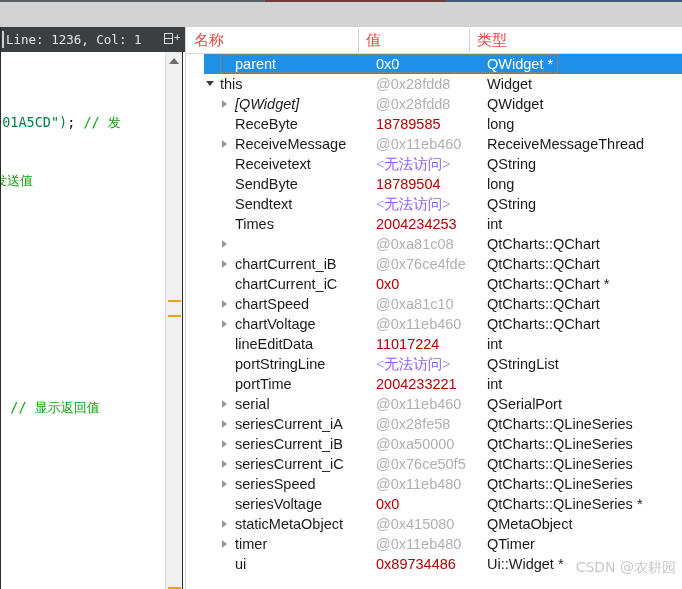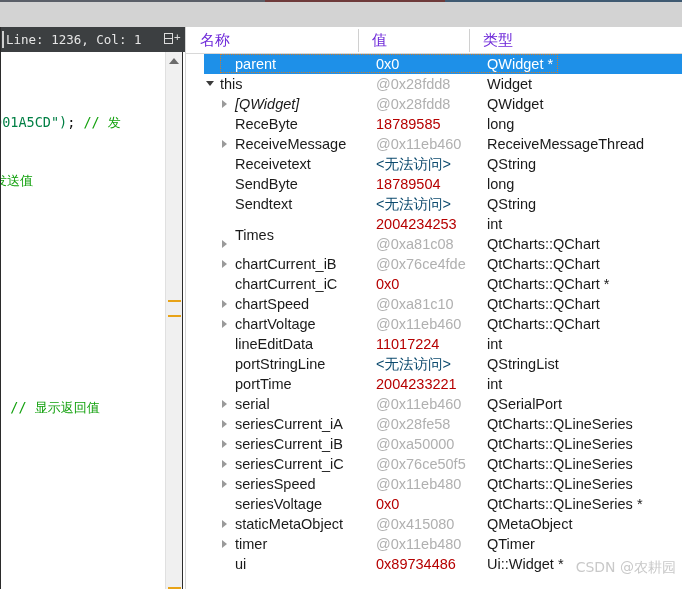--- a/index.html
+++ b/index.html
@@ -139,22 +139,22 @@
     position: absolute; left: 0; top: 0;
     width: 496px; height: 27px;
     background: #ffffff;
     border-bottom: 1px solid #d8d8d8;
     box-sizing: border-box;
   }
   .vars-header .hcell {
     position: absolute; top: 0;
     height: 40px; line-height: 26px;
     font-size: 15px;
-    color: #6d28d9;
-    padding-left: 14px;
+    color: #ef4444;
+    padding-left: 8px;
     box-sizing: border-box;
     white-space: nowrap;
   }
   .vars-header .sep {
     position: absolute; top: 2px;
     width: 1px; height: 23px;
     background: #d0d0d0;
   }
 
   .vars-body {
@@ -189,21 +189,21 @@
   .sel-focus {
     position: absolute; left: 16px; top: 0;
     width: 338px; height: 19px;
     border: 1px dotted #cf7d2a;
     box-sizing: border-box;
     pointer-events: none;
   }
 
   .v-addr  { color: #b0b0b0; }
   .v-num   { color: #b60000; }
-  .v-err   { color: #0c4a6e; }
+  .v-err   { color: #8b5cf6; font-family: Liberation Serif, serif; }
   .tri-closed {
     position: absolute; top: 5.5px;
     width: 0; height: 0;
     border-top: 4.5px solid transparent;
     border-bottom: 4.5px solid transparent;
     border-left: 5.5px solid #9a9a9a;
   }
   .tri-open {
     position: absolute; top: 7px;
     width: 0; height: 0;
@@ -312,21 +312,21 @@
           <div class="c-name" style="left: 31px;">SendByte</div>
           <div class="c-val v-num">18789504</div>
           <div class="c-type">long</div>
         </div>
         <div class="vrow" style="top: 140px;">
           <div class="c-name" style="left: 31px;">Sendtext</div>
           <div class="c-val v-err">&lt;无法访问&gt;</div>
           <div class="c-type">QString</div>
         </div>
         <div class="vrow" style="top: 160px;">
-          <div class="c-name" style="left: 31px; margin-top: 11px;">Times</div>
+          <div class="c-name" style="left: 31px;">Times</div>
           <div class="c-val v-num">2004234253</div>
           <div class="c-type">int</div>
         </div>
         <div class="vrow" style="top: 180px;">
           <div class="tri-closed" style="left: 18px;"></div>
           <div class="c-val v-addr">@0xa81c08</div>
           <div class="c-type">QtCharts::QChart</div>
         </div>
         <div class="vrow" style="top: 200px;">
           <div class="tri-closed" style="left: 18px;"></div>

